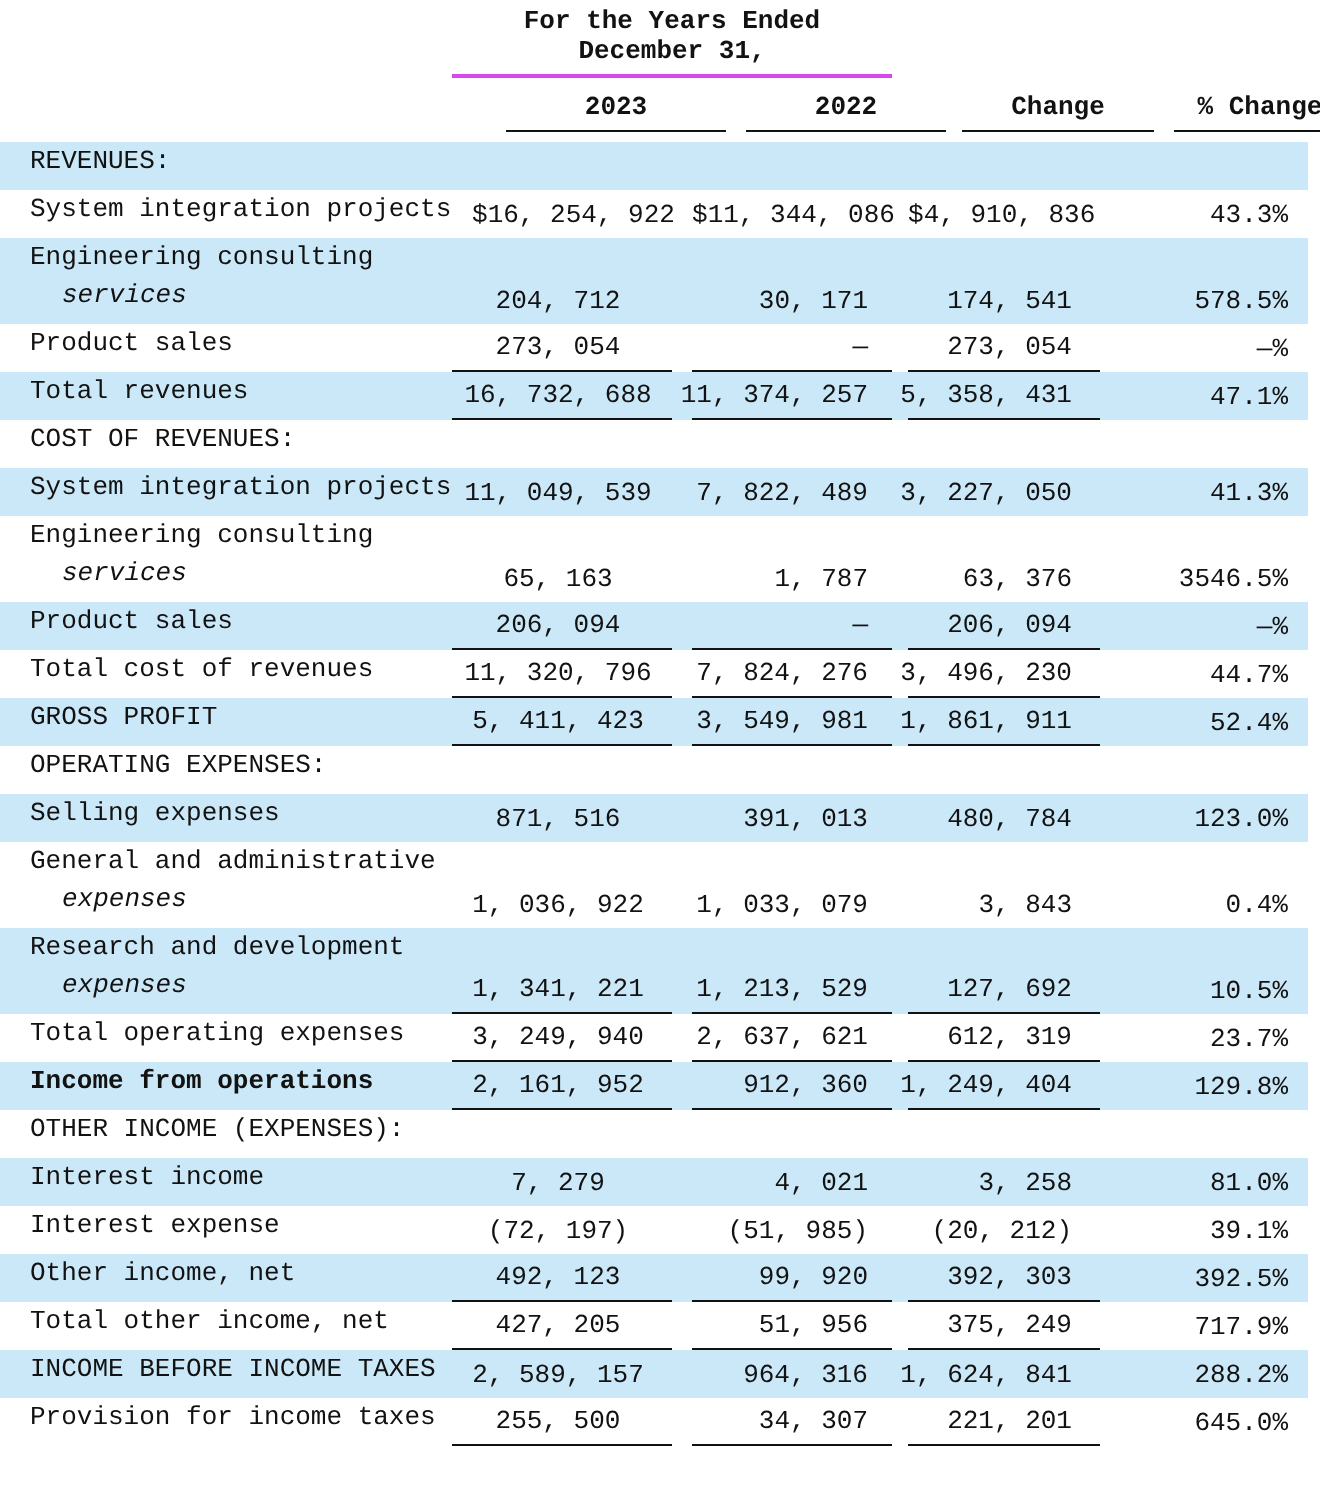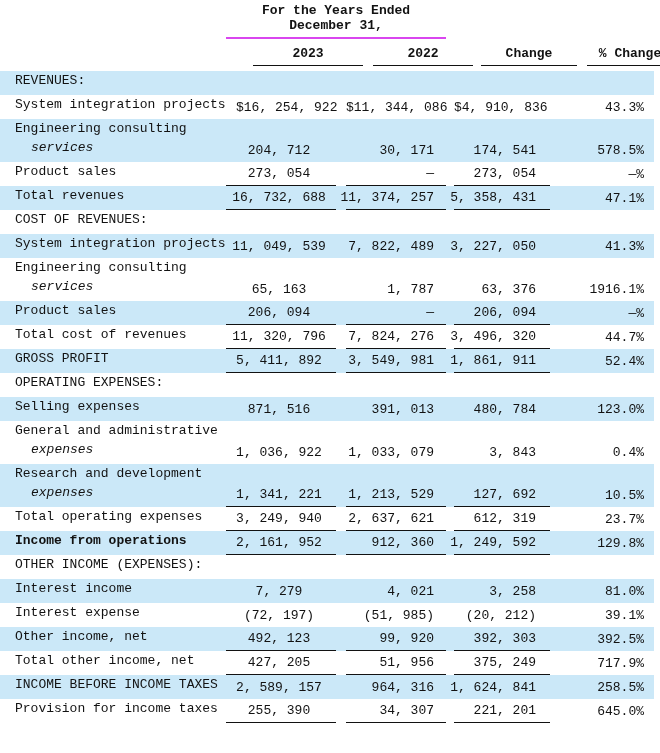--- a/index.html
+++ b/index.html
@@ -156,21 +156,21 @@
         </div>
         <div class="cell num c1">
           <span class="val">65, 163</span>
         </div>
         <div class="cell num c2">
           <span class="val">1, 787</span>
         </div>
         <div class="cell num c3">
           <span class="val">63, 376</span>
         </div>
-        <div class="cell num c4">1916.1%</div>
+        <div class="cell num c4">3546.5%</div>
       </div>
       <div class="grid row shade">
         <div class="cell label lv1">
           <div class="l1">Product sales</div>
         </div>
         <div class="cell num c1 u">
           <span class="val">206, 094</span>
         </div>
         <div class="cell num c2 u">
           <span class="val">—</span>
@@ -184,30 +184,30 @@
         <div class="cell label lv1">
           <div class="l1">Total cost of revenues</div>
         </div>
         <div class="cell num c1 u">
           <span class="val">11, 320, 796</span>
         </div>
         <div class="cell num c2 u">
           <span class="val">7, 824, 276</span>
         </div>
         <div class="cell num c3 u">
-          <span class="val">3, 496, 320</span>
+          <span class="val">3, 496, 230</span>
         </div>
         <div class="cell num c4">44.7%</div>
       </div>
       <div class="grid row shade">
         <div class="cell label lv0">
           <div class="l1">GROSS PROFIT</div>
         </div>
         <div class="cell num c1 u">
-          <span class="val">5, 411, 892</span>
+          <span class="val">5, 411, 423</span>
         </div>
         <div class="cell num c2 u">
           <span class="val">3, 549, 981</span>
         </div>
         <div class="cell num c3 u">
           <span class="val">1, 861, 911</span>
         </div>
         <div class="cell num c4">52.4%</div>
       </div>
       <div class="grid row">
@@ -281,21 +281,21 @@
         <div class="cell label lv1 bold">
           <div class="l1">Income from operations</div>
         </div>
         <div class="cell num c1 u">
           <span class="val">2, 161, 952</span>
         </div>
         <div class="cell num c2 u">
           <span class="val">912, 360</span>
         </div>
         <div class="cell num c3 u">
-          <span class="val">1, 249, 592</span>
+          <span class="val">1, 249, 404</span>
         </div>
         <div class="cell num c4">129.8%</div>
       </div>
       <div class="grid row">
         <div class="cell label lv0">
           <div class="l1">OTHER INCOME (EXPENSES):</div>
         </div>
       </div>
       <div class="grid row shade">
         <div class="cell label lv1">
@@ -363,28 +363,28 @@
         </div>
         <div class="cell num c1">
           <span class="val">2, 589, 157</span>
         </div>
         <div class="cell num c2">
           <span class="val">964, 316</span>
         </div>
         <div class="cell num c3">
           <span class="val">1, 624, 841</span>
         </div>
-        <div class="cell num c4">258.5%</div>
+        <div class="cell num c4">288.2%</div>
       </div>
       <div class="grid row">
         <div class="cell label lv0">
           <div class="l1">Provision for income taxes</div>
         </div>
         <div class="cell num c1 u">
-          <span class="val">255, 390</span>
+          <span class="val">255, 500</span>
         </div>
         <div class="cell num c2 u">
           <span class="val">34, 307</span>
         </div>
         <div class="cell num c3 u">
           <span class="val">221, 201</span>
         </div>
         <div class="cell num c4">645.0%</div>
       </div>
     </div>

